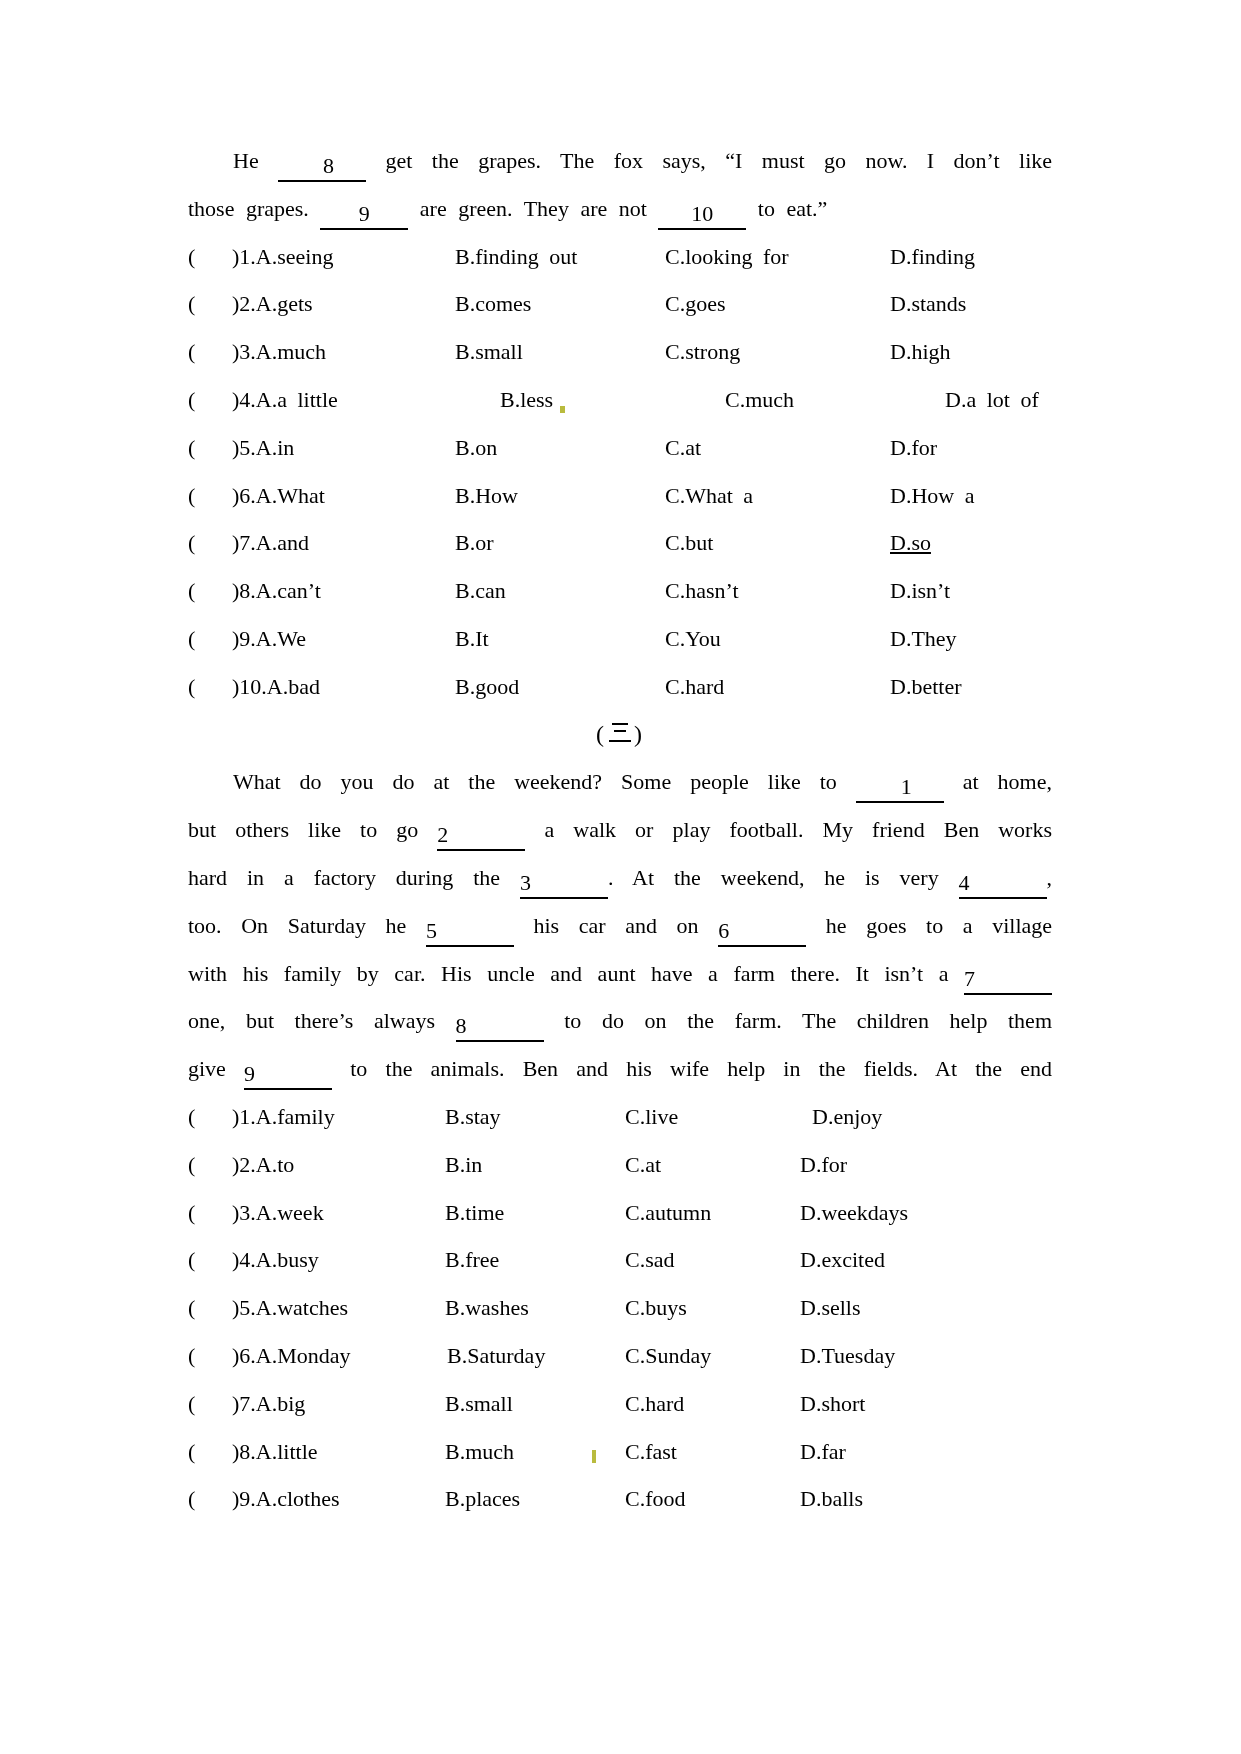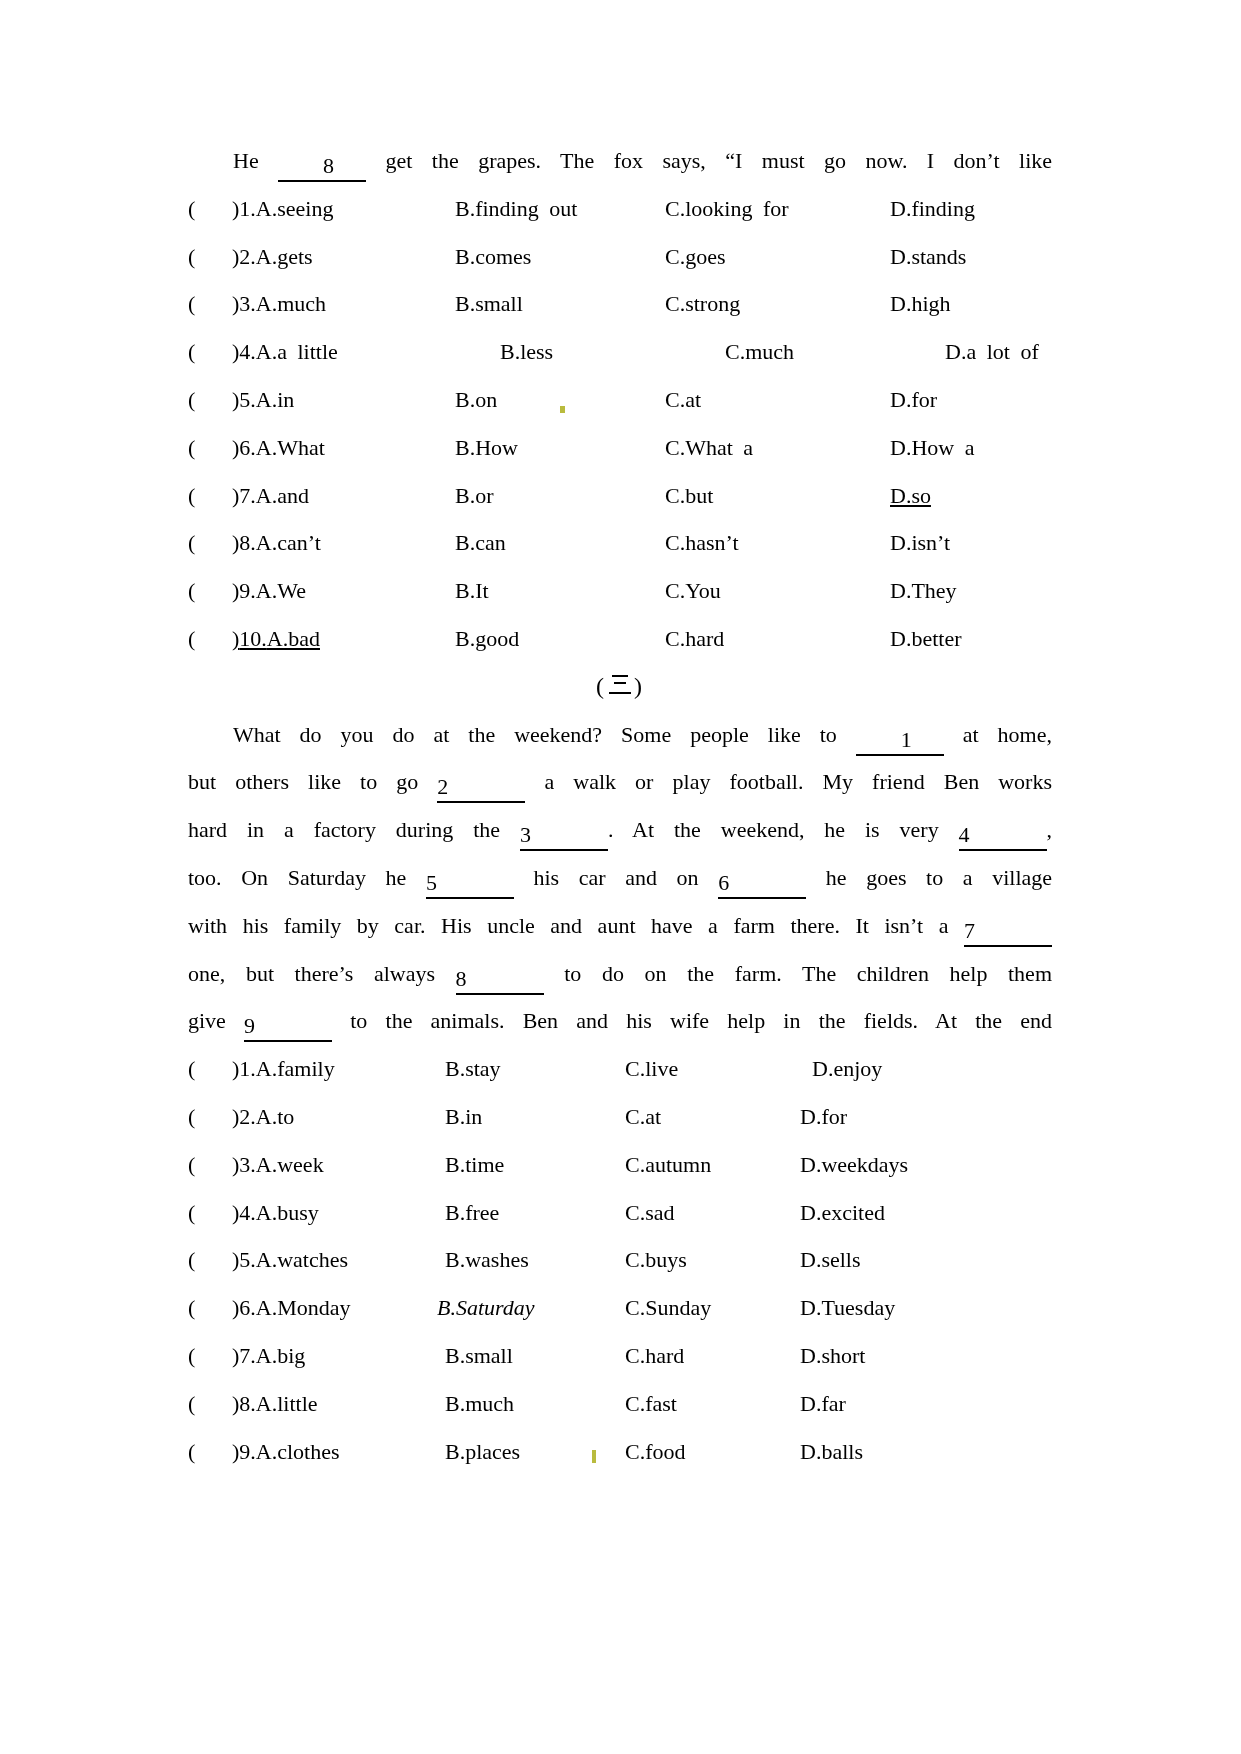--- a/index.html
+++ b/index.html
@@ -108,20 +108,21 @@
 </style>
 </head>
 <body>
 
 <div class="page">
   <div class="content">
 
     <section>
       <div id="grapes-lines">
           <div class="line line-just indent"><span class="seg">He</span> <span class="blank"><span class="blank-num">8</span></span> <span class="seg">get the grapes. The fox says, “I must go now. I don’t like</span></div>
+          <div class="line line-last"><span class="seg">those grapes.</span> <span class="blank"><span class="blank-num">9</span></span> <span class="seg">are green. They are not</span> <span class="blank"><span class="blank-num">10</span></span> <span class="seg">to eat.”</span></div>
         </div>
       <div id="grapes-questions">
           <div class="line qrow">
             <span class="cell paren" style="left: 0px;">(</span>
             <span class="cell" style="left: 44px;"><span>)</span><span>1.</span><span>A.seeing</span></span>
             <span class="cell" style="left: 267px;">B.finding out</span>
             <span class="cell" style="left: 477px;">C.looking for</span>
             <span class="cell" style="left: 702px;">D.finding</span>
           </div>
           <div class="line qrow">
@@ -175,21 +176,21 @@
           </div>
           <div class="line qrow">
             <span class="cell paren" style="left: 0px;">(</span>
             <span class="cell" style="left: 44px;"><span>)</span><span>9.</span><span>A.We</span></span>
             <span class="cell" style="left: 267px;">B.It</span>
             <span class="cell" style="left: 477px;">C.You</span>
             <span class="cell" style="left: 702px;">D.They</span>
           </div>
           <div class="line qrow">
             <span class="cell paren" style="left: 0px;">(</span>
-            <span class="cell" style="left: 44px; text-decoration: underline;"><span>)</span><span>10.</span><span>A.bad</span></span>
+            <span class="cell" style="left: 44px;"><span>)</span><span>10.</span><span>A.bad</span></span>
             <span class="cell" style="left: 267px;">B.good</span>
             <span class="cell" style="left: 477px;">C.hard</span>
             <span class="cell" style="left: 702px;">D.better</span>
           </div>
         </div>
     </section>
 
     <div class="line title-line">
       <span class="visually-hidden">（三）</span>
       <span class="tparen">(</span><span class="kanji3"></span><span class="tparen">)</span>
@@ -237,21 +238,21 @@
           <div class="line qrow">
             <span class="cell paren" style="left: 0px;">(</span>
             <span class="cell" style="left: 44px;"><span>)</span><span>5.</span><span>A.watches</span></span>
             <span class="cell" style="left: 257px;">B.washes</span>
             <span class="cell" style="left: 437px;">C.buys</span>
             <span class="cell" style="left: 612px;">D.sells</span>
           </div>
           <div class="line qrow">
             <span class="cell paren" style="left: 0px;">(</span>
             <span class="cell" style="left: 44px;"><span>)</span><span>6.</span><span>A.Monday</span></span>
-            <span class="cell" style="left: 249px; font-style: italic;">B.Saturday</span>
+            <span class="cell" style="left: 259px;">B.Saturday</span>
             <span class="cell" style="left: 437px;">C.Sunday</span>
             <span class="cell" style="left: 612px;">D.Tuesday</span>
           </div>
           <div class="line qrow">
             <span class="cell paren" style="left: 0px;">(</span>
             <span class="cell" style="left: 44px;"><span>)</span><span>7.</span><span>A.big</span></span>
             <span class="cell" style="left: 257px;">B.small</span>
             <span class="cell" style="left: 437px;">C.hard</span>
             <span class="cell" style="left: 612px;">D.short</span>
           </div>

